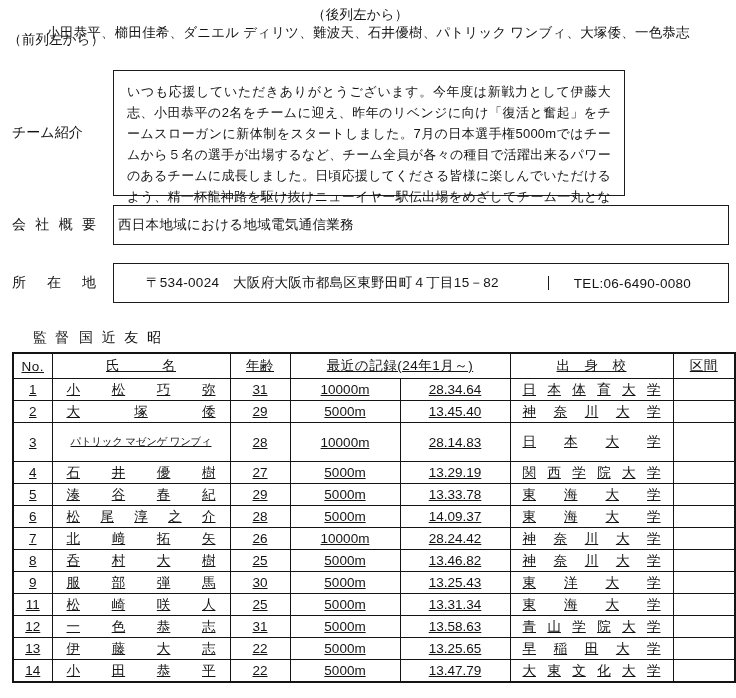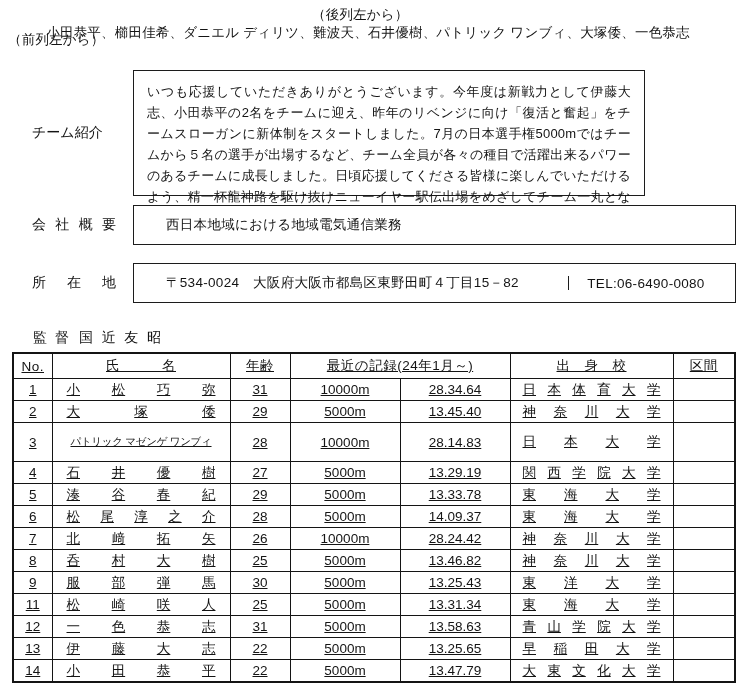--- a/index.html
+++ b/index.html
@@ -10,29 +10,29 @@
     -webkit-font-smoothing:antialiased;
   }
   
   .cap-row{position:absolute;left:0;width:736px;height:22px;display:flex;align-items:center;}
   .cap-row.back{top:6px;flex-direction:column;}
   .cap-row.front{top:29px;}
   .cap-label{width:120px;padding-left:8px;font-size:13.5px;letter-spacing:.2px;flex:none;}
   .cap-names{flex:1;text-align:center;font-size:13.5px;letter-spacing:.2px;white-space:nowrap;}
   
   .section{position:absolute;left:0;width:736px;display:flex;}
-  .sec-label-col{width:113px;flex:none;display:flex;align-items:center;padding-left:20px;}
+  .sec-label-col{width:113px;flex:none;display:flex;align-items:center;}
   .sec-label{font-size:14px;margin-left:12px;}
   .cjl{display:flex;justify-content:space-between;width:84px;}
   .sec-box{border:1px solid #1c1c1c;background:#fff;box-sizing:border-box;}
   #team-section{top:70px;height:126px;}
   #team-box{width:512px;height:126px;padding:10px 13px;font-size:13px;line-height:21px;
             text-align:justify;letter-spacing:.2px;}
   #company-section{top:205px;height:40px;}
-  #company-box{width:616px;height:40px;display:flex;align-items:center;padding-left:32px;font-size:13.5px;letter-spacing:.3px;}
+  #company-box{width:616px;height:40px;display:flex;align-items:center;padding-left:4px;font-size:13.5px;letter-spacing:.3px;}
   #address-section{top:263px;height:40px;}
   #address-box{width:616px;height:40px;display:flex;padding:12px;}
   .addr-cell{display:flex;align-items:center;box-sizing:border-box;font-size:13.5px;letter-spacing:.3px;}
   .addr-main{width:423px;padding-left:20px;border-right:1px solid #1c1c1c;}
   .addr-tel{flex:1;justify-content:center;}
   
   #coach-line{position:absolute;top:329px;left:33px;display:flex;font-size:14px;}
   #coach-title{display:flex;justify-content:space-between;width:36px;}
   #coach-name{display:flex;justify-content:space-between;width:82px;margin-left:10px;}
   

